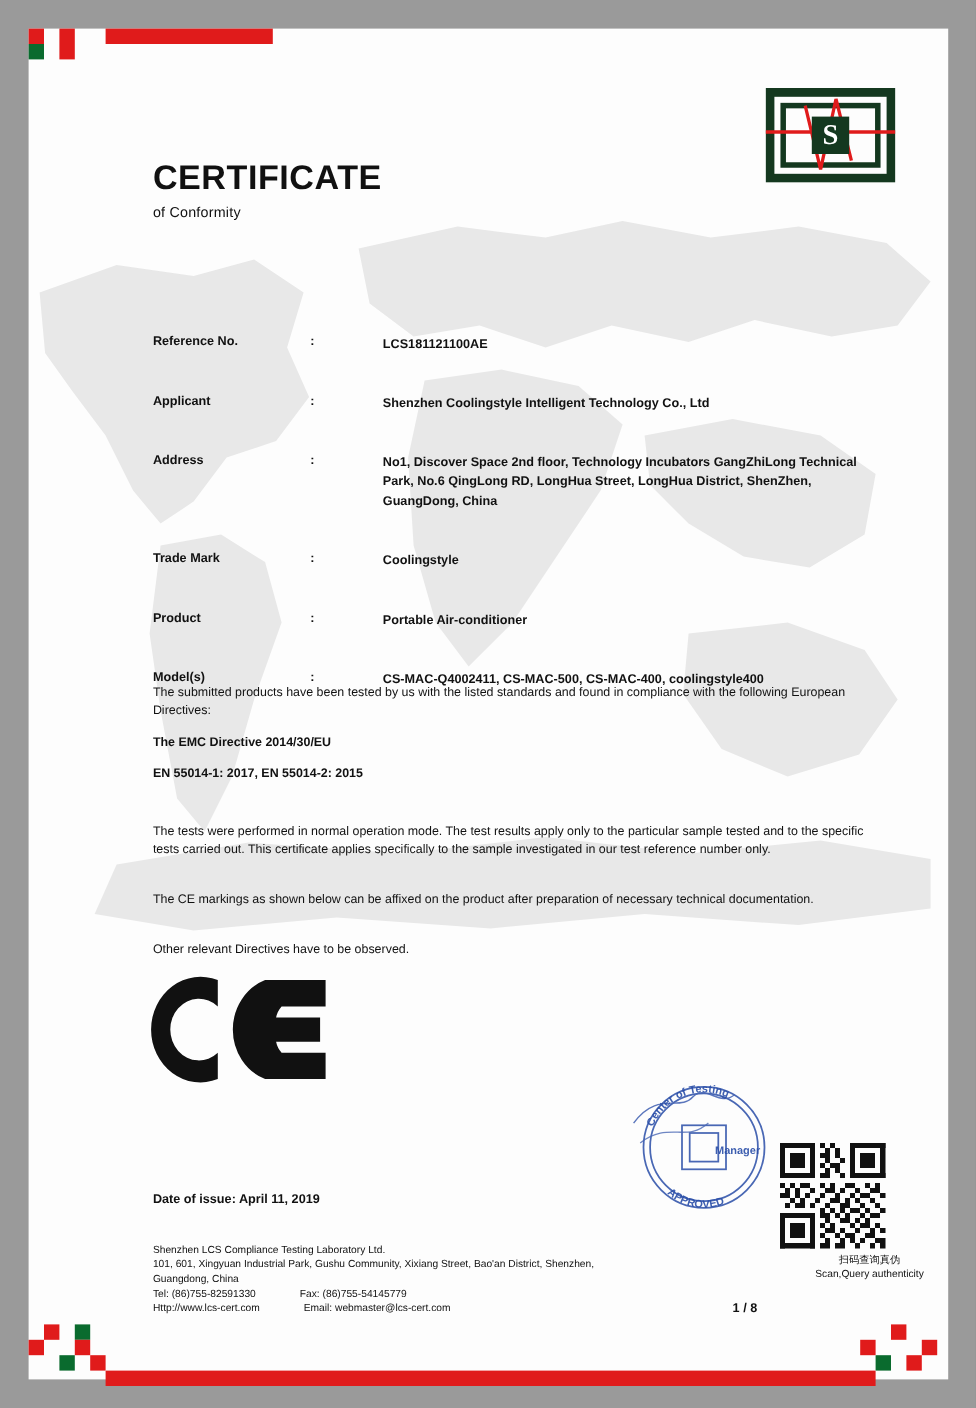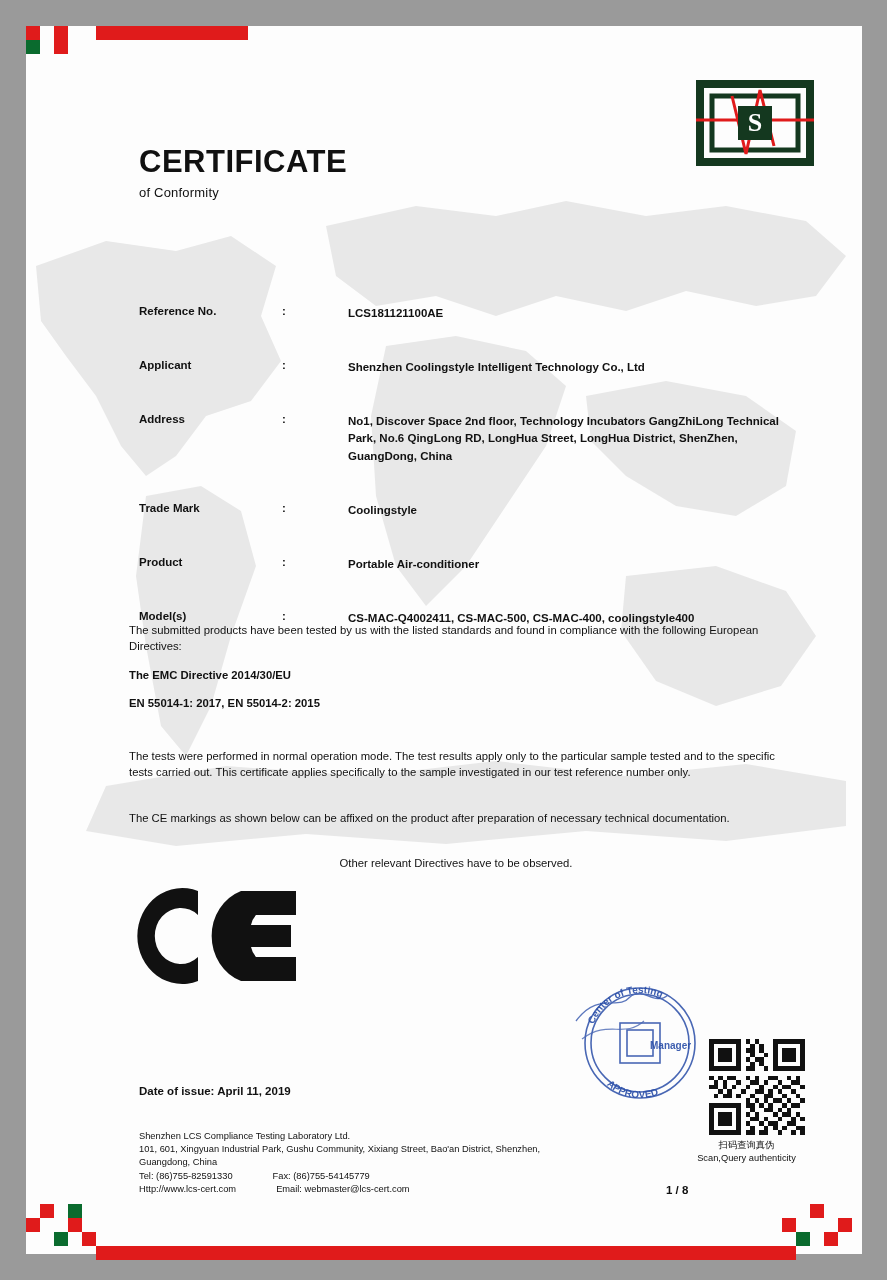--- a/index.html
+++ b/index.html
@@ -113,32 +113,32 @@
     margin-bottom: 29px;
     margin-top: 36px;
   }
   .f-label { width: 143px; flex: none; }
   .f-colon { width: 22px; flex: none; }
   .f-value { flex: 1; line-height: 1.55; padding-left: 44px; }
 
   
   .body-text {
     position: absolute;
-    left: 103px;
+    left: 113px;
     width: 654px;
     font-size: 11.3px;
     color: #111;
     line-height: 1.45;
   }
   .p1 { top: 595.5px; }
   .p-bold1 { top: 641px; font-weight: bold; }
   .p-bold2 { top: 669px; font-weight: bold; }
   .p2 { top: 722px; }
   .p3 { top: 784px; }
-  .p4 { top: 829px; text-align: center; }
+  .p4 { top: 829px; }
 
   
   .ce-mark {
     position: absolute;
     left: 110px;
     top: 855px;
     width: 170px;
     height: 110px;
   }
 
@@ -164,21 +164,21 @@
   
   .qr {
     position: absolute;
     left: 683px;
     top: 1013px;
     width: 96px;
     height: 96px;
   }
   .qr-caption {
     position: absolute;
-    left: 648px;
+    left: 692px;
     top: 1113px;
     width: 145px;
     text-align: center;
     font-size: 9.3px;
     color: #111;
     line-height: 1.35;
   }
 
   
   .footer {

